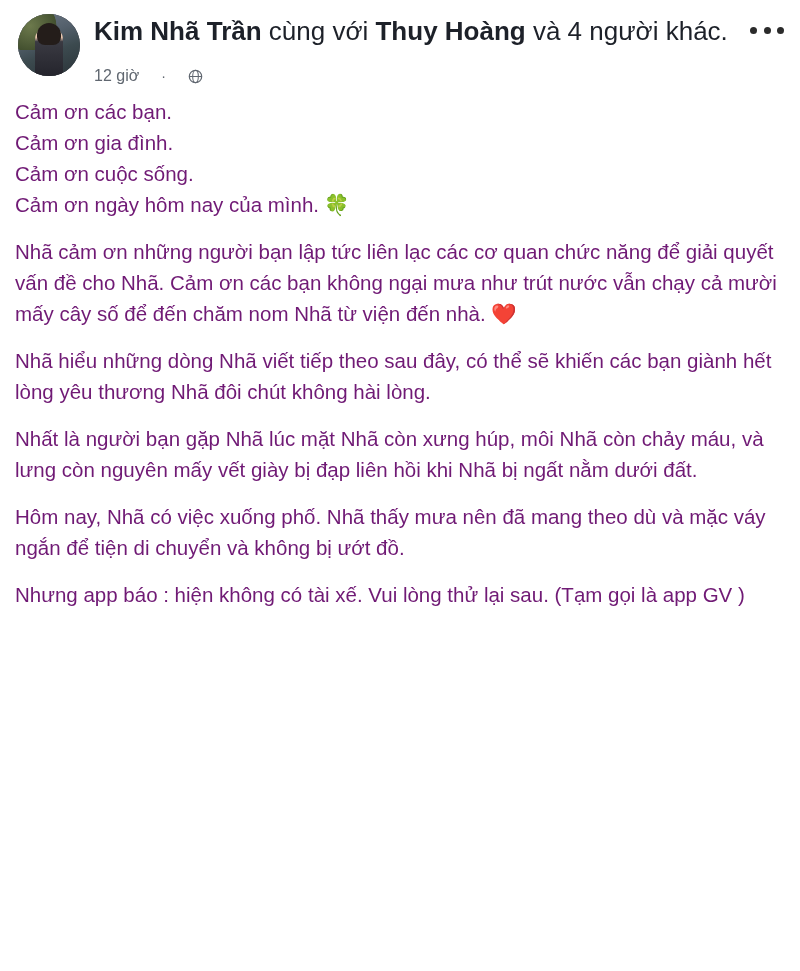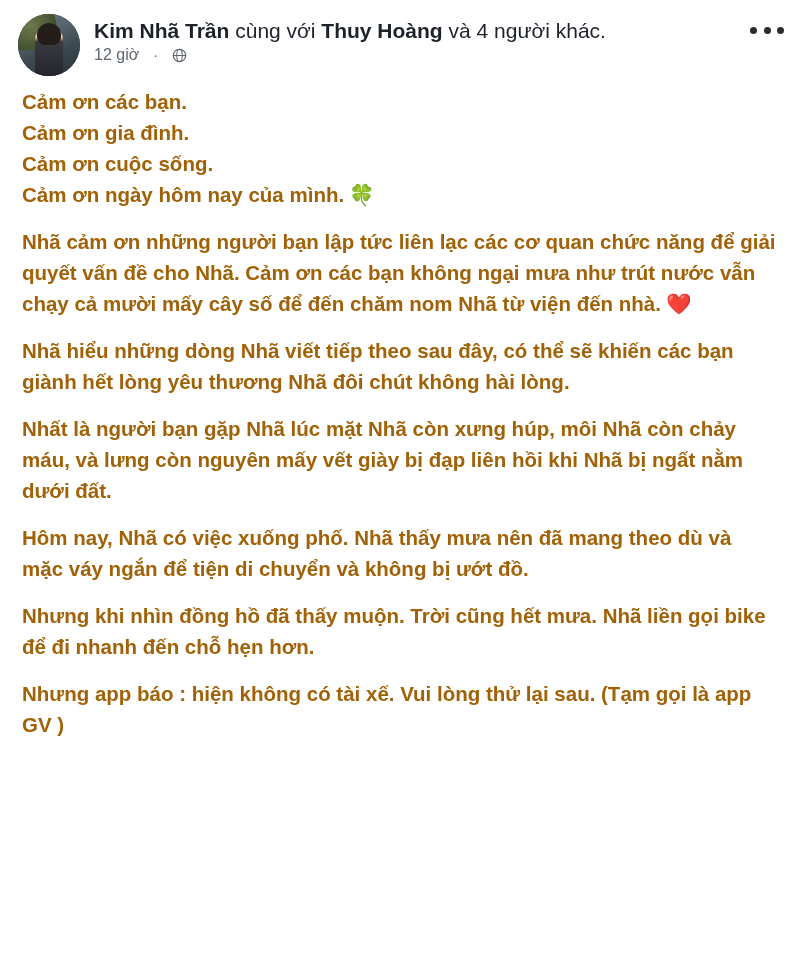--- a/index.html
+++ b/index.html
@@ -62,43 +62,43 @@
     background: #241d1a;
     border-radius: 12px 12px 8px 8px;
   }
   .header-text {
     margin-left: 14px;
     padding-top: 4px;
     flex: 1 1 auto;
     min-width: 0;
   }
   .name-line {
-    font-size: 21px;
+    font-size: 26px;
     line-height: 26px;
     color: #1d2129;
     word-wrap: break-word;
   }
   .name-line .author {
     font-weight: bold;
     color: #1d2129;
   }
   .name-line .with-text {
     font-weight: normal;
   }
   .name-line .cotag {
     font-weight: bold;
   }
   .meta-line {
-    margin-top: 1px;
+    margin-top: 22px;
     font-size: 16px;
     line-height: 20px;
     color: #606770;
     display: flex;
     align-items: center;
-    gap: 14px;
+    gap: 22px;
   }
   .meta-dot {
     color: #606770;
     font-size: 14px;
   }
   .globe-icon {
     display: inline-block;
     width: 15px;
     height: 15px;
     position: relative;
@@ -116,26 +116,25 @@
     cursor: pointer;
   }
   .more-button span {
     display: block;
     width: 7px;
     height: 7px;
     border-radius: 50%;
     background: #2b2b2b;
   }
   .post-body {
-    padding: 6px 22px 0 22px;
+    padding: 6px 22px 0 15px;
     box-sizing: border-box;
     font-size: 20.5px;
     line-height: 31px;
-    color: #a16207;
-    font-weight: bold;
+    color: #701a75;
   }
   .para {
     margin: 0 0 16px 0;
     white-space: pre-wrap;
     word-wrap: break-word;
   }
   .para.tight {
     margin-bottom: 16px;
   }
   .para:last-child {
@@ -182,17 +181,16 @@
 
   <div class="post-body">
     <p class="para">Cảm ơn các bạn.
 Cảm ơn gia đình.
 Cảm ơn cuộc sống.
 Cảm ơn ngày hôm nay của mình. 🍀</p>
     <p class="para">Nhã cảm ơn những người bạn lập tức liên lạc các cơ quan chức năng để giải quyết vấn đề cho Nhã. Cảm ơn các bạn không ngại mưa như trút nước vẫn chạy cả mười mấy cây số để đến chăm nom Nhã từ viện đến nhà. ❤️</p>
     <p class="para tight">Nhã hiểu những dòng Nhã viết tiếp theo sau đây, có thể sẽ khiến các bạn giành hết lòng yêu thương Nhã đôi chút không hài lòng.</p>
     <p class="para">Nhất là người bạn gặp Nhã lúc mặt Nhã còn xưng húp, môi Nhã còn chảy máu, và lưng còn nguyên mấy vết giày bị đạp liên hồi khi Nhã bị ngất nằm dưới đất.</p>
     <p class="para">Hôm nay, Nhã có việc xuống phố. Nhã thấy mưa nên đã mang theo dù và mặc váy ngắn để tiện di chuyển và không bị ướt đồ.</p>
-    <p class="para">Nhưng khi nhìn đồng hồ đã thấy muộn. Trời cũng hết mưa. Nhã liền gọi bike để đi nhanh đến chỗ hẹn hơn.</p>
     <p class="para">Nhưng app báo : hiện không có tài xế. Vui lòng thử lại sau. (Tạm gọi là app GV )</p>
   </div>
 
 </div>
 
 </body></html>

